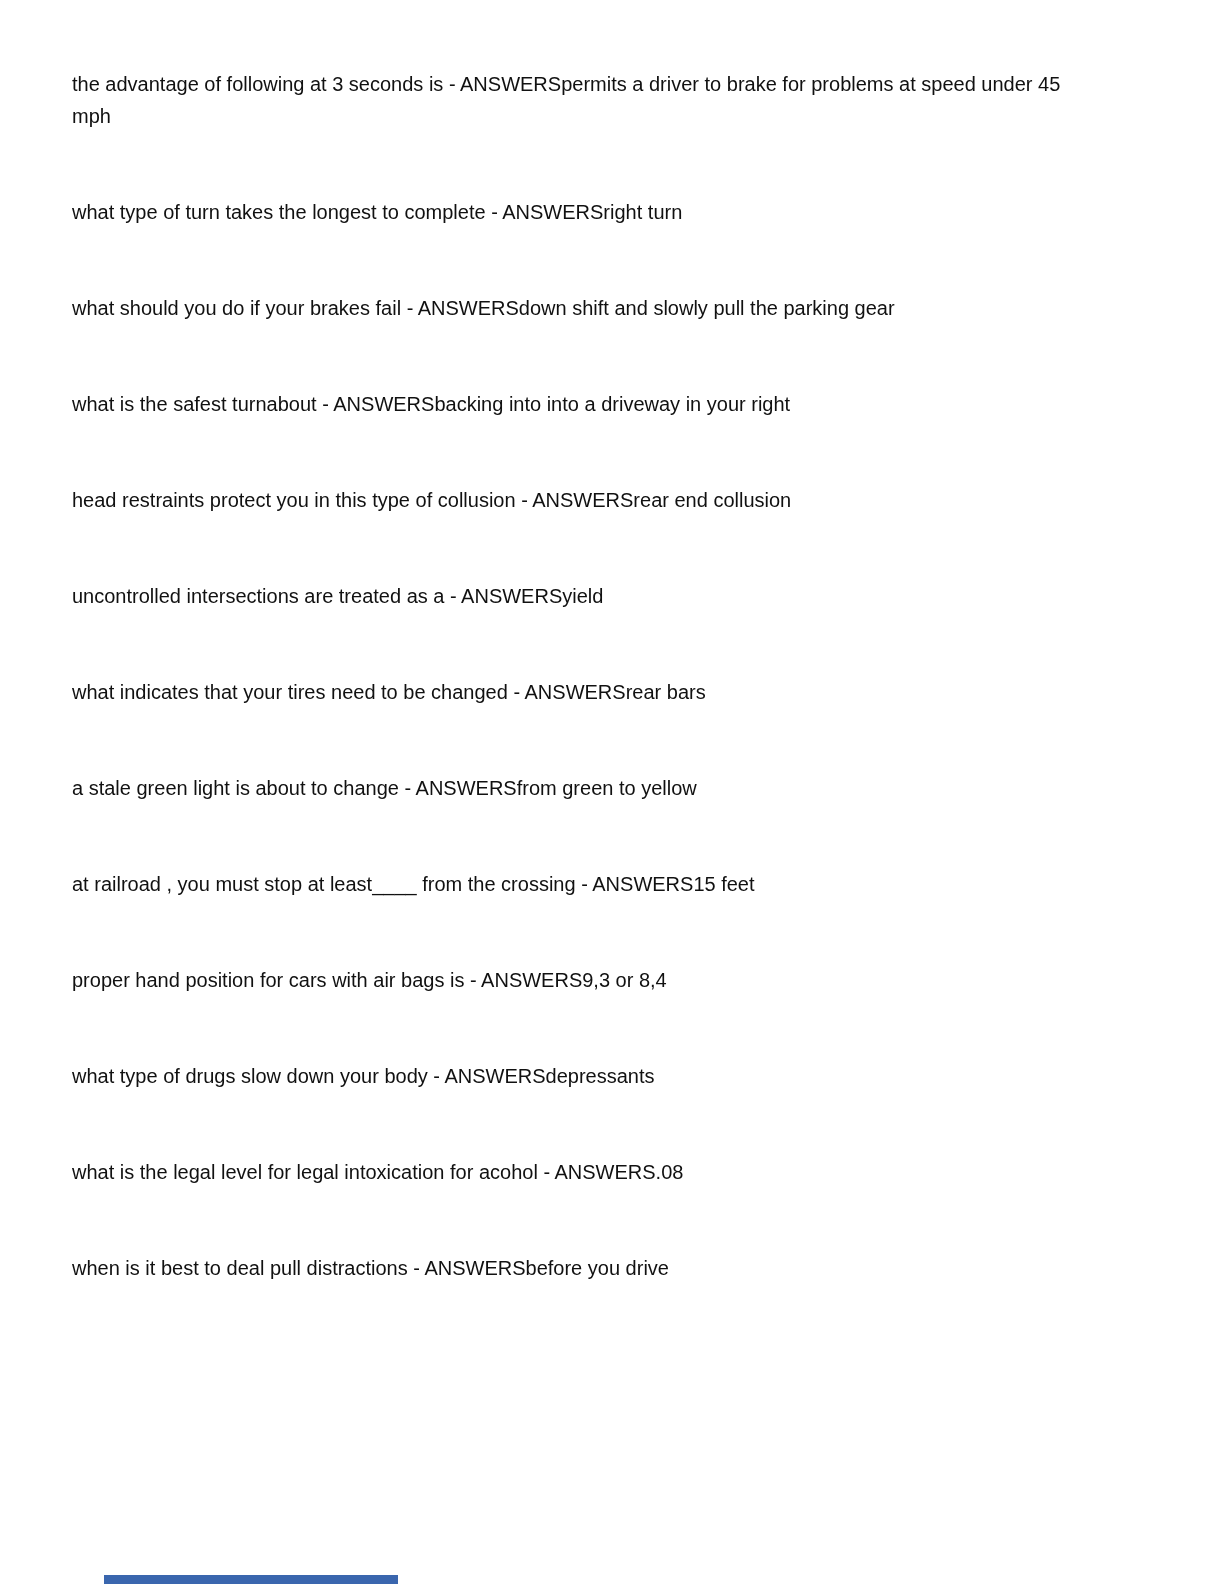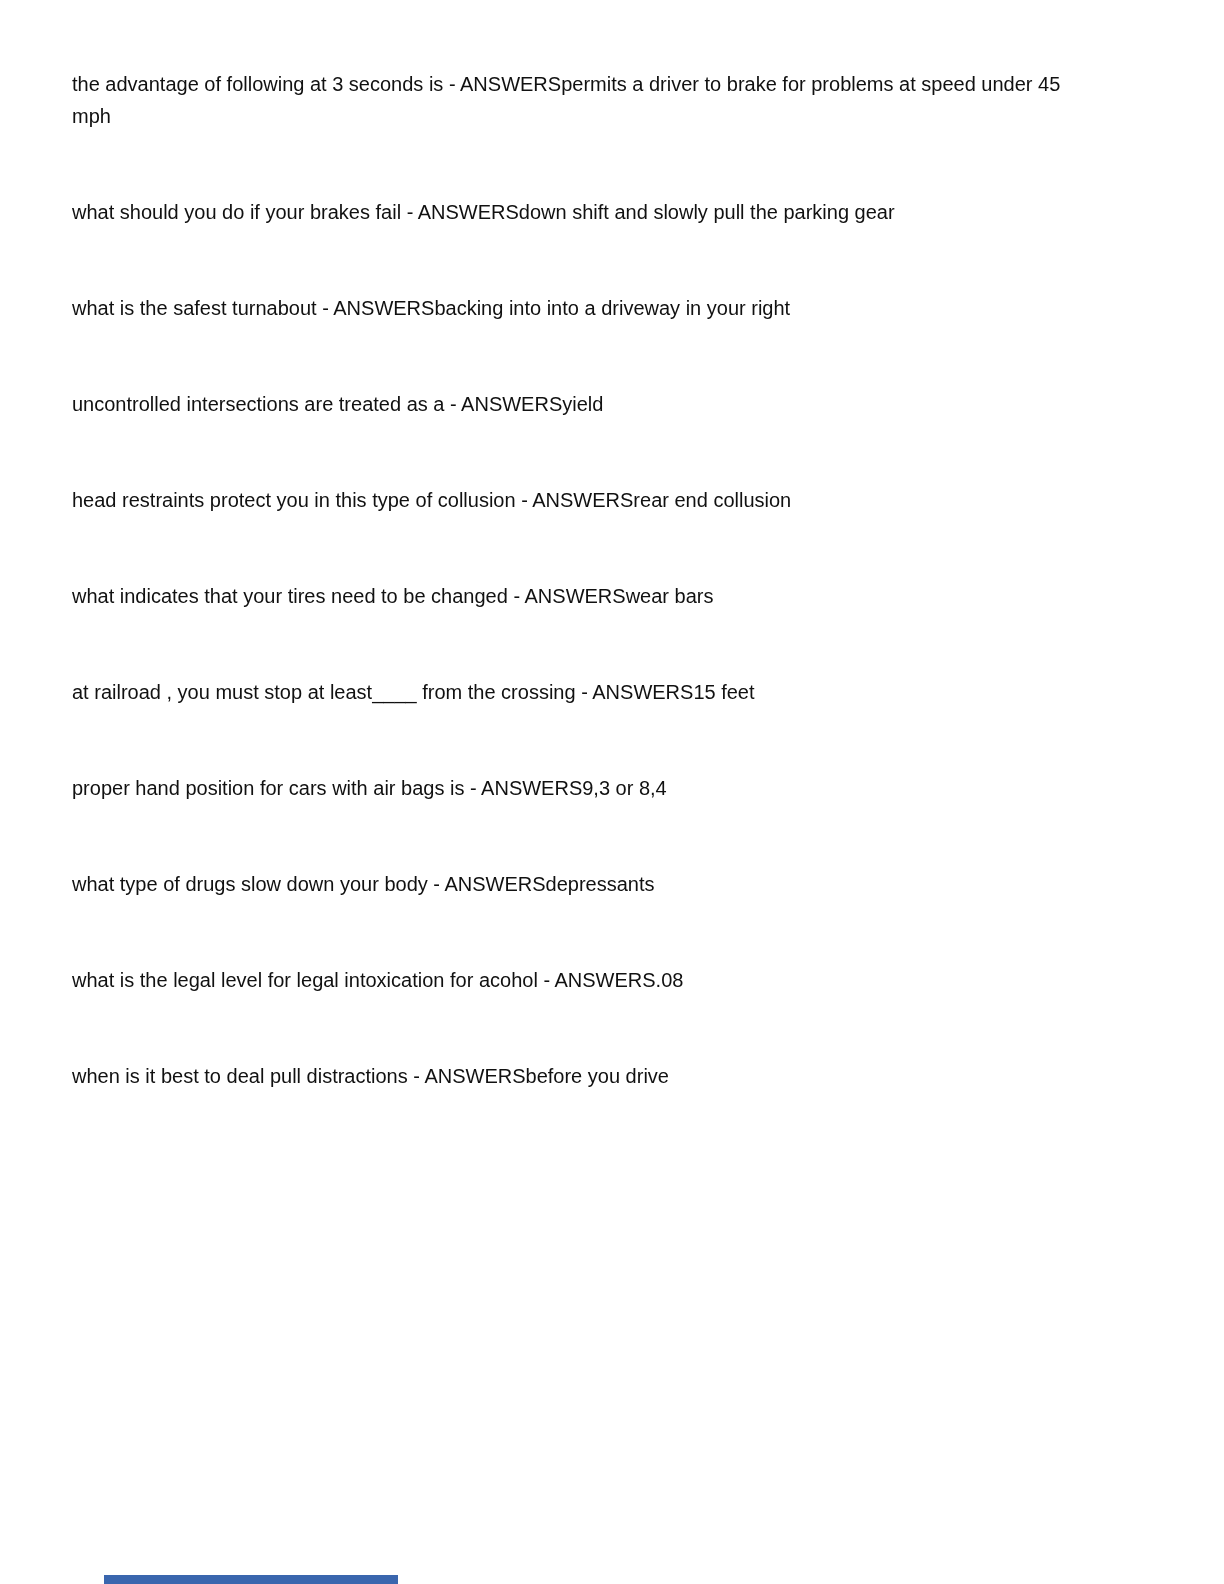--- a/index.html
+++ b/index.html
@@ -37,25 +37,27 @@
     height: 9px;
   }
 </style>
 </head>
 <body>
 
 <div class="page" style="background: rgb(255, 255, 255);">
   <div class="content" style="color: rgb(17, 17, 17);">
       <p class="qa">the advantage of following at 3 seconds is - ANSWERSpermits a driver to brake for problems at speed under 45
 mph</p>
+      <p class="qa">what type of turn takes the longest to complete - ANSWERSright turn</p>
       <p class="qa">what should you do if your brakes fail - ANSWERSdown shift and slowly pull the parking gear</p>
       <p class="qa">what is the safest turnabout - ANSWERSbacking into into a driveway in your right</p>
+      <p class="qa">head restraints protect you in this type of collusion - ANSWERSrear end collusion</p>
       <p class="qa">uncontrolled intersections are treated as a - ANSWERSyield</p>
-      <p class="qa">head restraints protect you in this type of collusion - ANSWERSrear end collusion</p>
-      <p class="qa">what indicates that your tires need to be changed - ANSWERSwear bars</p>
+      <p class="qa">what indicates that your tires need to be changed - ANSWERSrear bars</p>
+      <p class="qa">a stale green light is about to change - ANSWERSfrom green to yellow</p>
       <p class="qa">at railroad , you must stop at least____ from the crossing - ANSWERS15 feet</p>
       <p class="qa">proper hand position for cars with air bags is - ANSWERS9,3 or 8,4</p>
       <p class="qa">what type of drugs slow down your body - ANSWERSdepressants</p>
       <p class="qa">what is the legal level for legal intoxication for acohol - ANSWERS.08</p>
       <p class="qa">when is it best to deal pull distractions - ANSWERSbefore you drive</p>
     </div>
   <div class="clipped-blue-bar" style="background: rgb(58, 102, 174);"></div>
 </div>
 
 </body></html>

